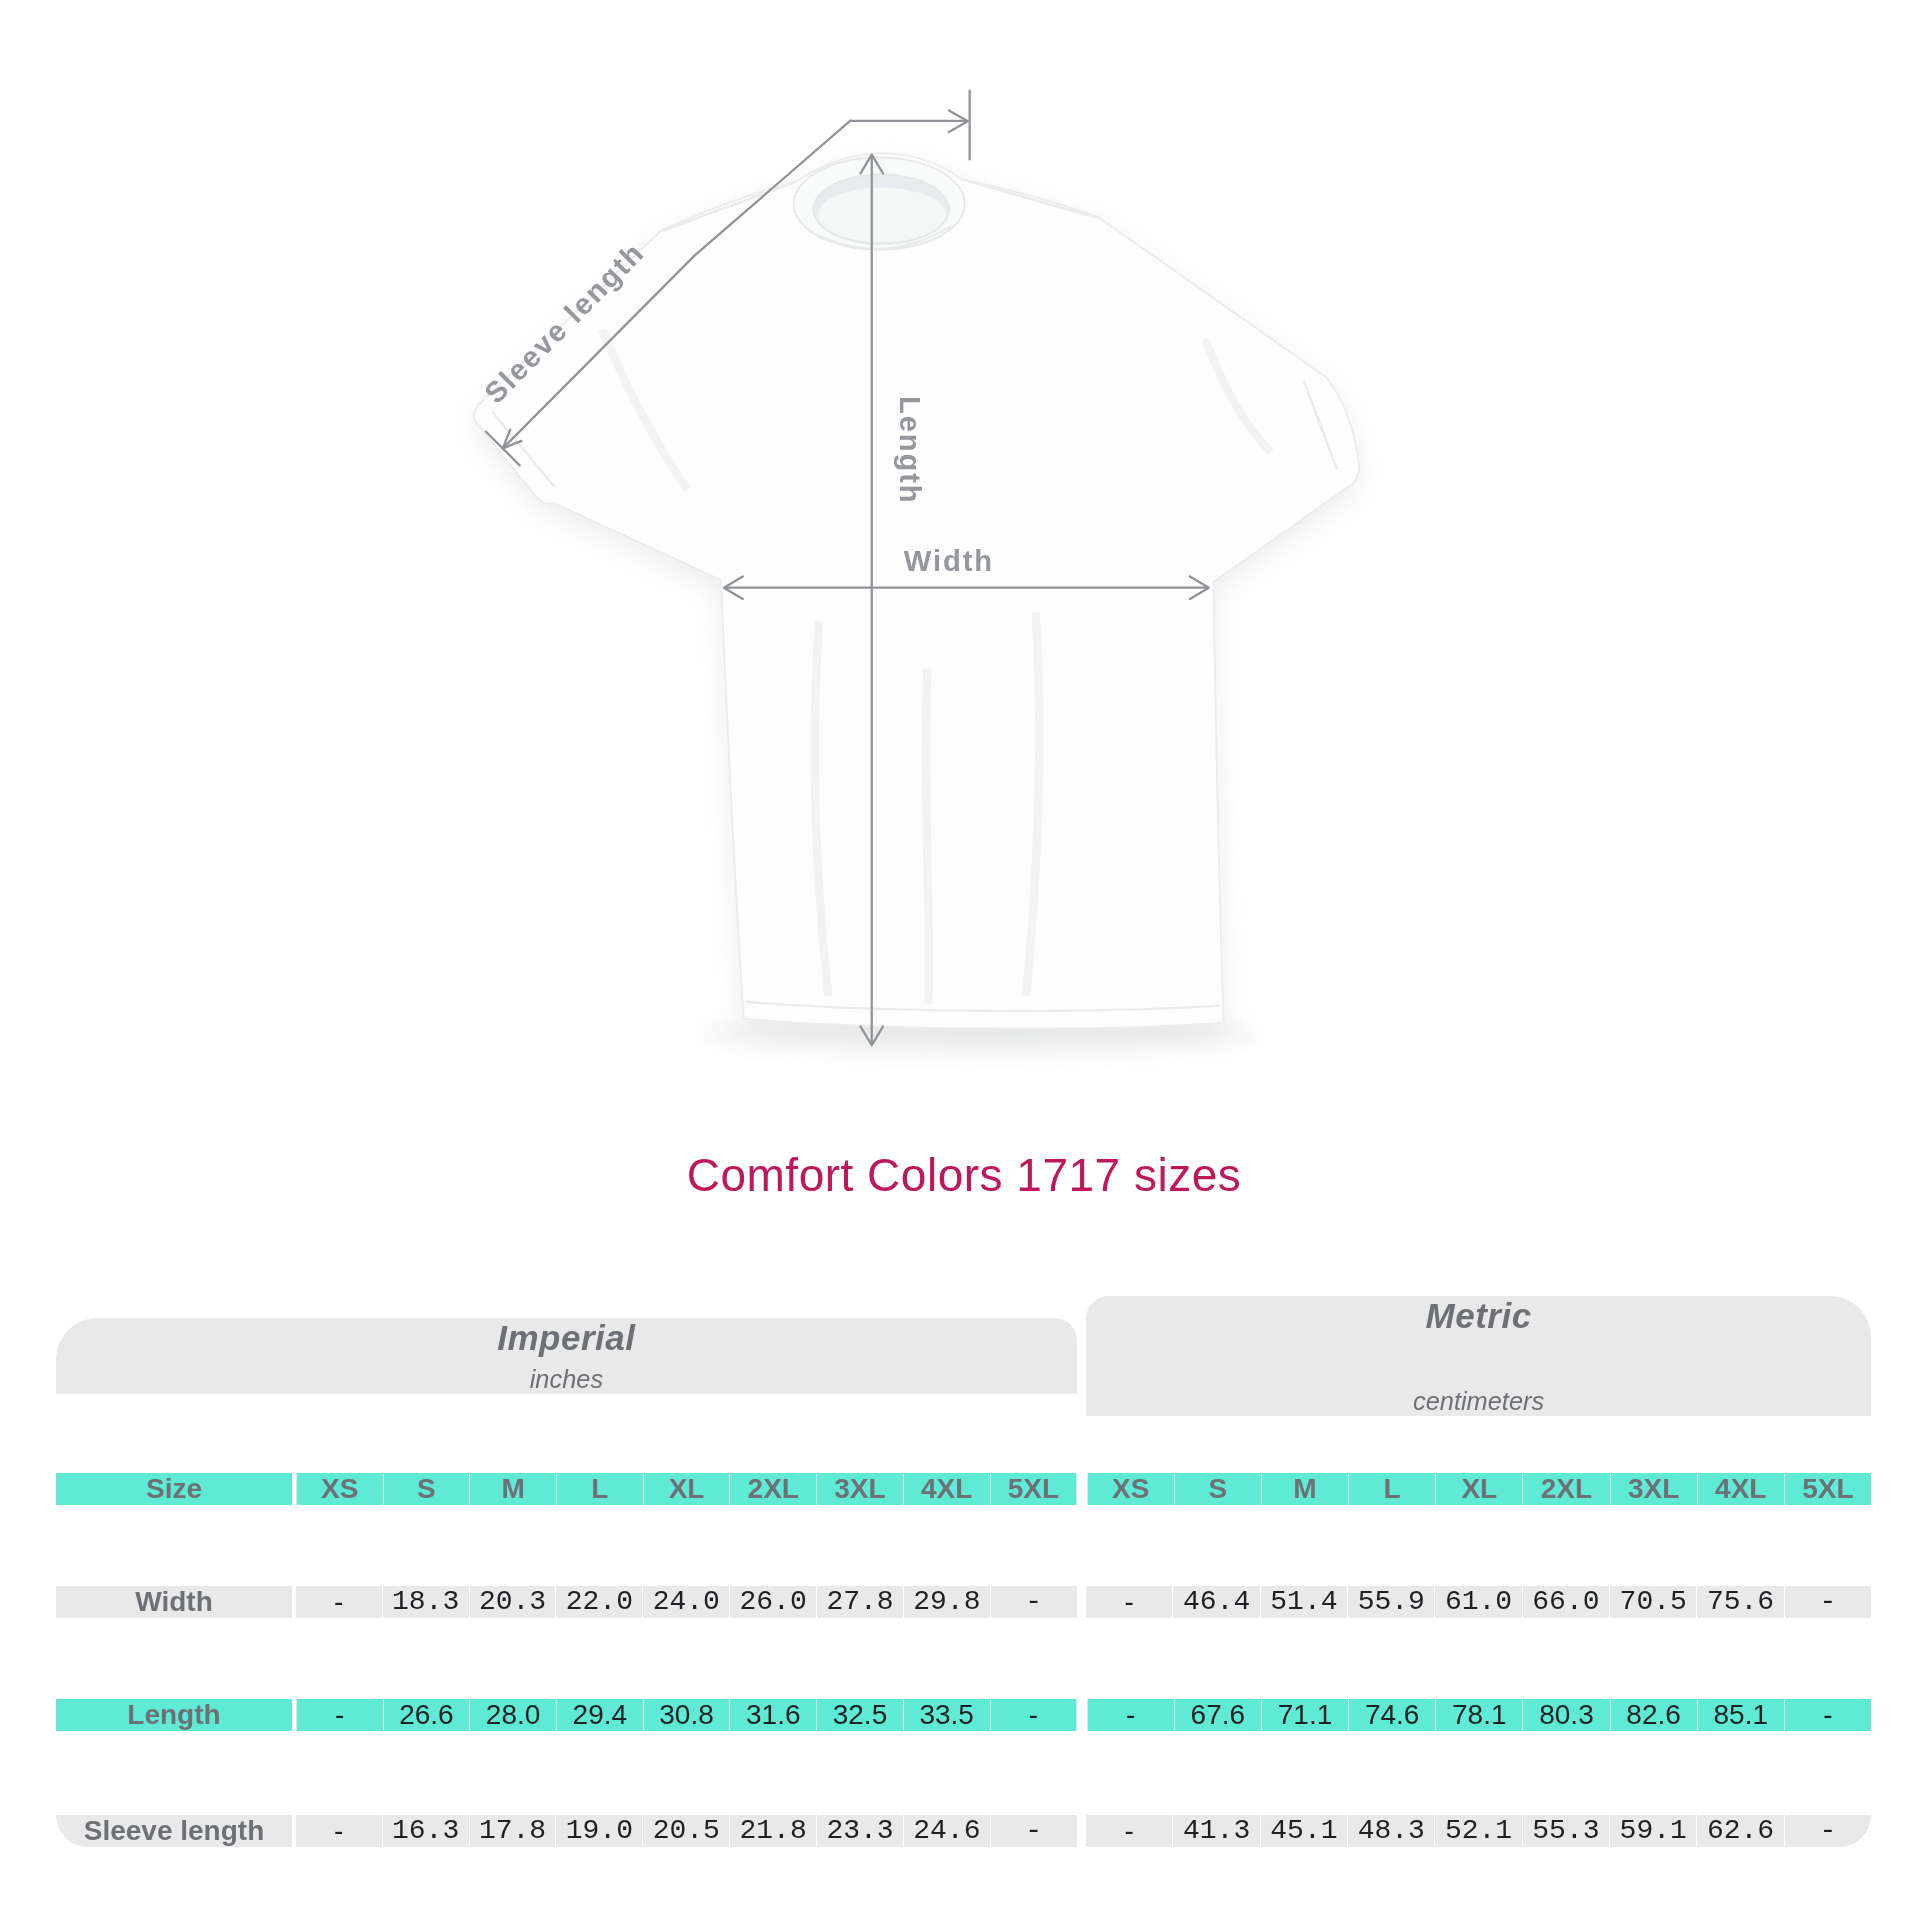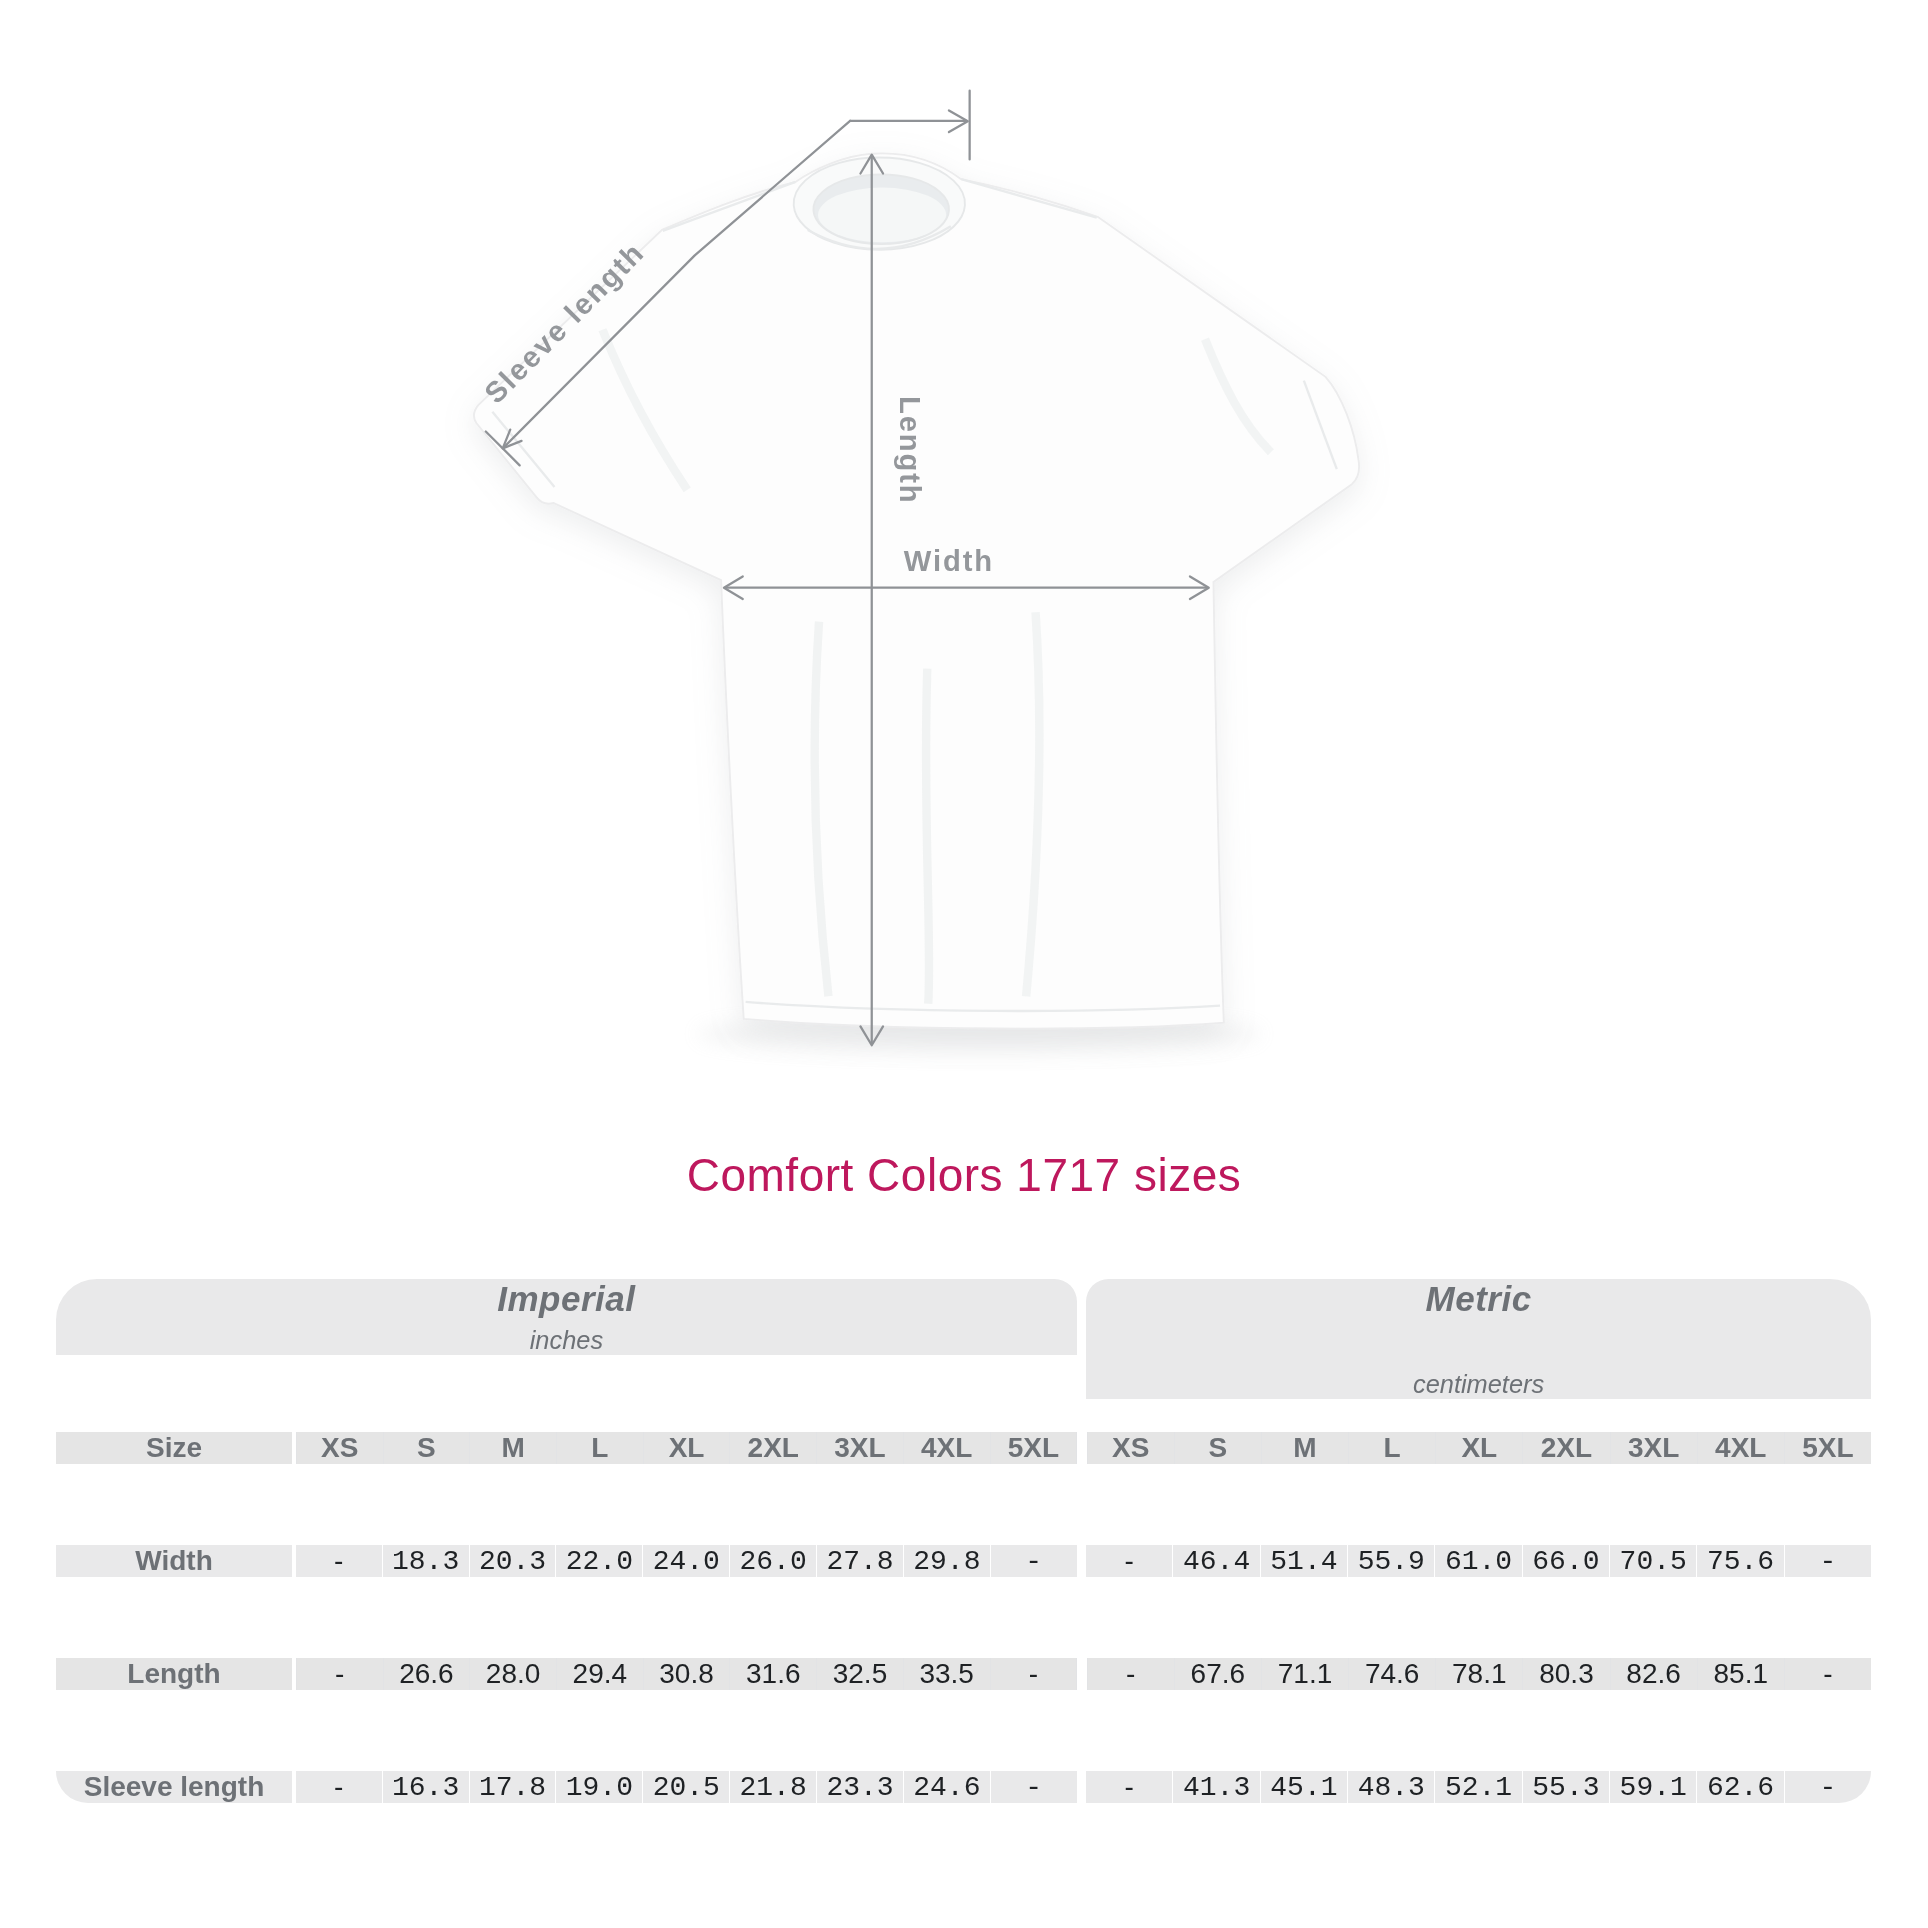--- a/index.html
+++ b/index.html
@@ -15,42 +15,42 @@
   .title{
     position:absolute;left:0;top:1147px;width:1928px;text-align:center;
     font-size:46px;font-weight:400;color:#be185d;line-height:56px;letter-spacing:0.5px;
   }
   .subtitle{
     position:absolute;left:0;top:1217px;width:1928px;text-align:center;
     font-size:27px;font-style:italic;color:#4c4f52;line-height:38px;
   }
   
   .size-table{position:absolute;left:56px;top:1279px;width:1815px;}
-  .trow{display:flex;align-items:flex-start;}
+  .trow{display:flex;align-items:center;}
   .row-ghead{height:153px;}
   .row-size{height:113px;}
   .row-data{height:113px;}
   .row-data.last{height:119px;}
   .gap4{width:3.8px;flex:none;background:#fff;}
   .gap10{width:9.4px;flex:none;background:#fff;}
   .sect-head{display:flex;flex-direction:column;align-items:center;justify-content:center;background:#e9e9ea;}
   .sect-head.imp{width:1021px;border-radius:41px 22.6px 0 0;}
   .sect-head.met{width:785px;border-radius:22.6px 41px 0 0;gap:44px;}
   .ghead-title{font-size:35px;font-weight:700;font-style:italic;color:#6d7176;letter-spacing:0.5px;}
   .ghead-unit{font-size:25.4px;font-style:italic;color:#6d7176;margin-top:7px;}
   .cell-label{width:236px;flex:none;display:flex;align-items:center;justify-content:center;
     font-size:28px;font-weight:700;color:#6d7176;}
   .sect{display:flex;}
   .sect.imp{width:781px;}
   .sect.met{width:785px;}
   .sect > div{flex:1;display:flex;align-items:center;justify-content:center;}
   .size-head{font-size:28px;font-weight:700;color:#6d7176;}
   .val{font-size:28px;font-weight:400;color:#1e2124;}
   
-  .rowbg-white .cell-label,.rowbg-white .sect > div{background:#e5e5e5;}
+  .rowbg-white .cell-label,.rowbg-white .sect > div{background:#5eead4;}
   .rowbg-gray  .cell-label,.rowbg-gray  .sect > div{background:#e9e9ea;}
   .rowbg-gray .sect > div + div{border-left:1.9px solid #ffffff;font-family:Liberation Mono, monospace;}
   .rowbg-white .sect > div + div{border-left:0.9px solid #e2e3e5;}
   .rowbg-white .sect.imp{border-left:0.9px solid #e2e3e5;border-right:0.9px solid #e2e3e5;}
   .rowbg-white .sect.met{border-left:0.9px solid #e2e3e5;}
   .row-data.last .cell-label{border-bottom-left-radius:41px;}
   .row-data.last .sect.met > div:last-child{border-bottom-right-radius:41px;}
 </style>
 </head>
 <body>

